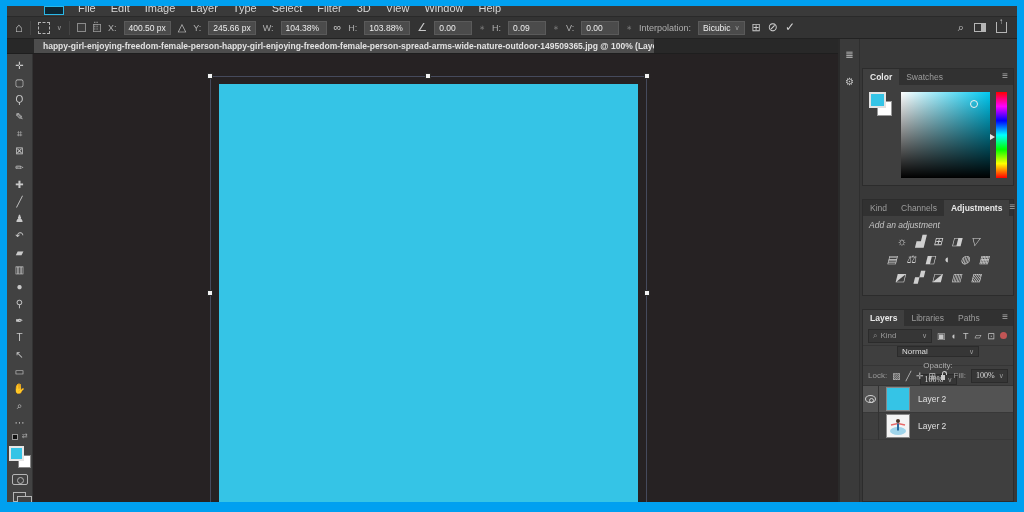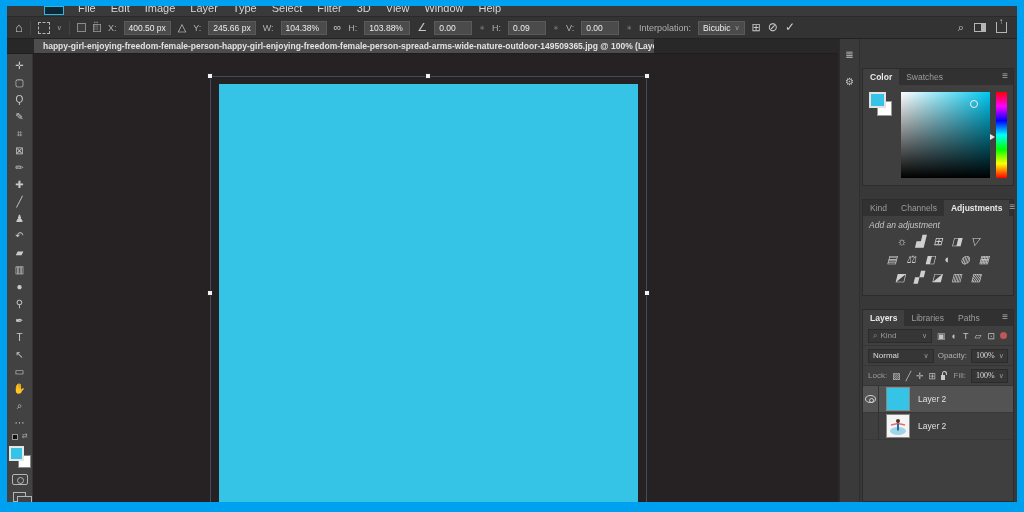--- a/index.html
+++ b/index.html
@@ -101,21 +101,21 @@
   .adj { color:#cfcfcf; font-size:11px; line-height:12px; }
 
   
   .lay-filter { display:flex; align-items:center; gap:5px; height:20px; padding:0 5px; border-bottom:1px solid #353535; }
   .kind-box { display:flex; align-items:center; gap:3px; background:#363636; border:1px solid #2b2b2b; height:14px;
               padding:0 4px; color:#9a9a9a; font-size:8px; width:64px; }
   .kind-box .chev { margin-left:auto; }
   .lfi { color:#c5c5c5; font-size:9px; }
   .red-dot { width:7px; height:7px; border-radius:50%; background:#c25555; }
   .lay-blend { display:flex; align-items:center; gap:4px; height:20px; padding:0 5px; border-bottom:1px solid #353535;
-               font-size:8px; color:#b0b0b0; }
+               font-size:8px; color:#b0b0b0;flex-direction:column; }
   .dd { display:flex; align-items:center; background:#363636; border:1px solid #2b2b2b; height:14px; padding:0 4px;
         color:#dedede; font-size:8px; }
   .dd .chev { margin-left:auto; padding-left:4px; }
   .blend-dd { width:82px; }
   .val-dd { width:37px;font-family:Liberation Serif, serif; }
   .lay-lock { display:flex; align-items:center; gap:5px; height:20px; padding:0 5px; border-bottom:1px solid #353535;
               font-size:8px; color:#9a9a9a; }
   .lock-ic { color:#bdbdbd; font-size:9px; }
   .lay-list { }
   .lrow { height:27px; display:flex; align-items:center; border-bottom:1px solid #383838; }

